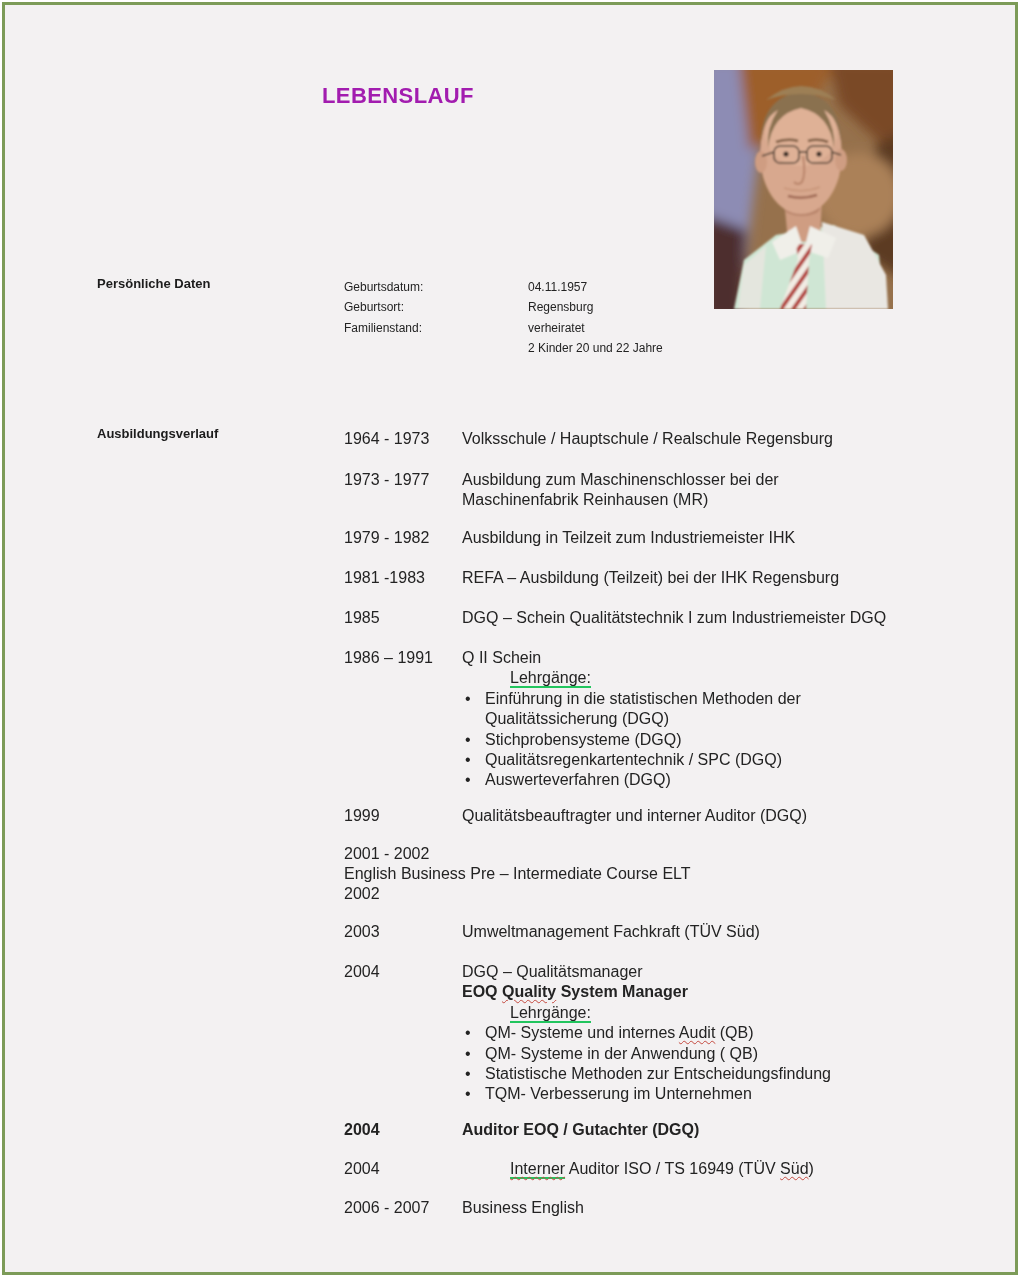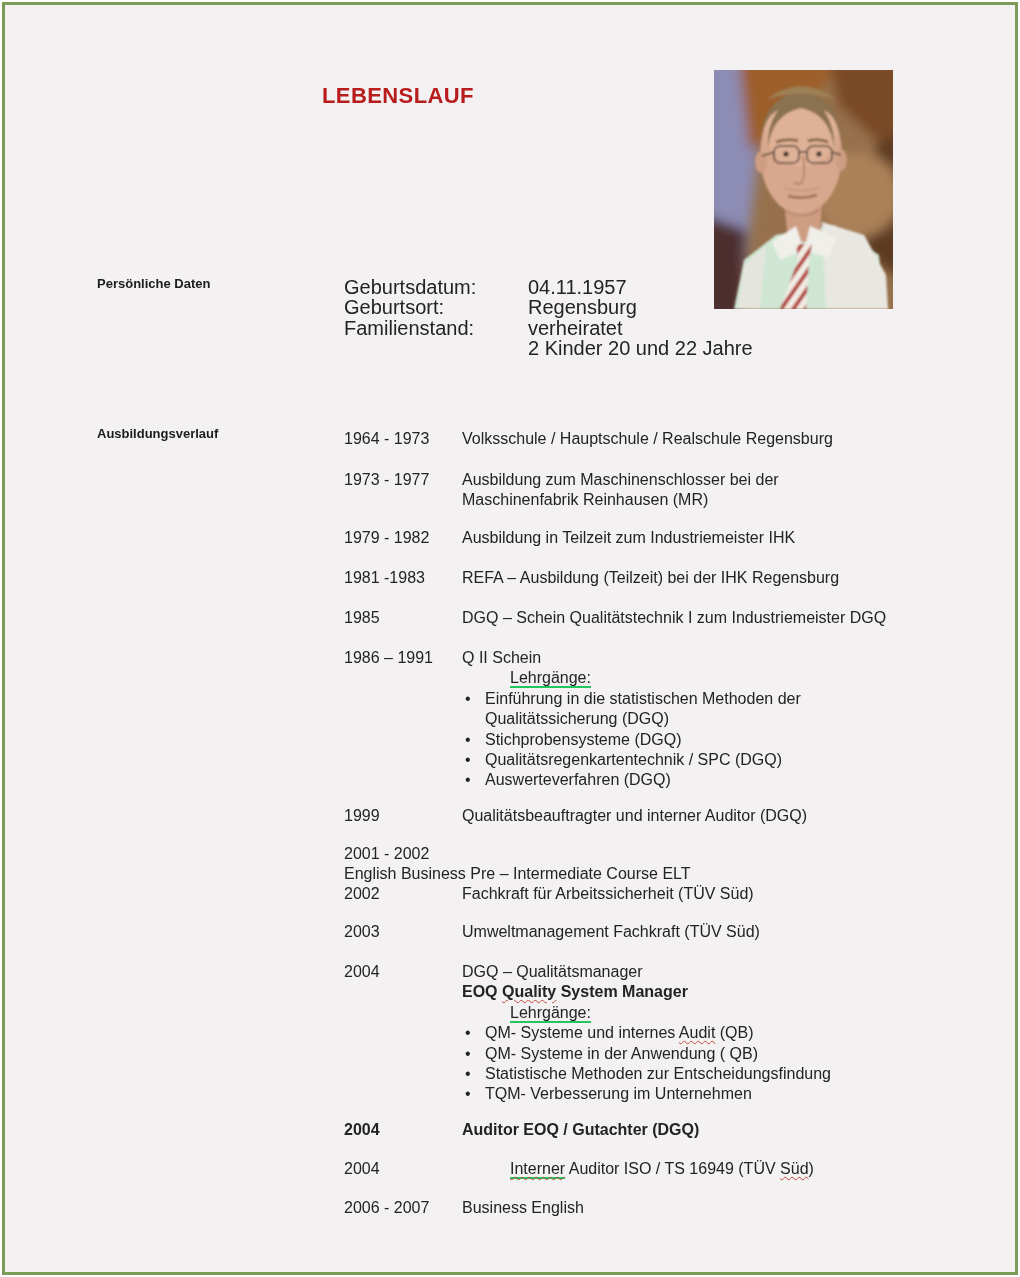--- a/index.html
+++ b/index.html
@@ -12,33 +12,33 @@
   }
   .frame {
     position:absolute; inset:2px;
     border:3px solid #7c9b58;
     background:#f3f1f2;
   }
   .abs { position:absolute; }
   .doc-title {
     left:322px; top:83px;
     font-size:22px; font-weight:bold; letter-spacing:.4px;
-    color:#b91c1c;
+    color:#a21caf;
   }
   .section-heading {
     font-size:13px; font-weight:bold; color:#1c1c1c;
     white-space:nowrap;
   }
   .photo-box {
     left:714px; top:70px; width:179px; height:239px;
   }
   .photo-box svg { display:block; }
   .personal-table {
     left:344px; top:277px;
-    font-size:20px; line-height:20.4px;
+    font-size:12px; line-height:20.4px;
   }
   .prow { display:flex; }
   .plabel { width:184px; flex:none; }
   .entries-layer { left:0; top:0; width:1020px; height:1057px; }
   .entry {
     position:absolute; left:344px;
     font-size:16px; line-height:20.4px;
     display:flex; align-items:flex-start;
   }
   .entry .year { width:118px; flex:none; white-space:nowrap; }
@@ -203,23 +203,20 @@
       </div>
     </div>
     <div class="entry" style="top: 844px; flex-direction: column;">
       <span class="year">2001 - 2002</span>
       <div class="desc">
         <div class="line"><span class="seg">English Business Pre – Intermediate Course ELT</span></div>
       </div>
     </div>
     <div class="entry" style="top: 884px;">
       <span class="year">2002</span>
-      <div class="desc">
-        <div class="line"><span class="seg">Fachkraft für Arbeitssicherheit (TÜV Süd)</span></div>
-      </div>
     </div>
     <div class="entry" style="top: 922px;">
       <span class="year">2003</span>
       <div class="desc">
         <div class="line"><span class="seg">Umweltmanagement Fachkraft (TÜV Süd)</span></div>
       </div>
     </div>
     <div class="entry" style="top: 962px;">
       <span class="year">2004</span>
       <div class="desc">

